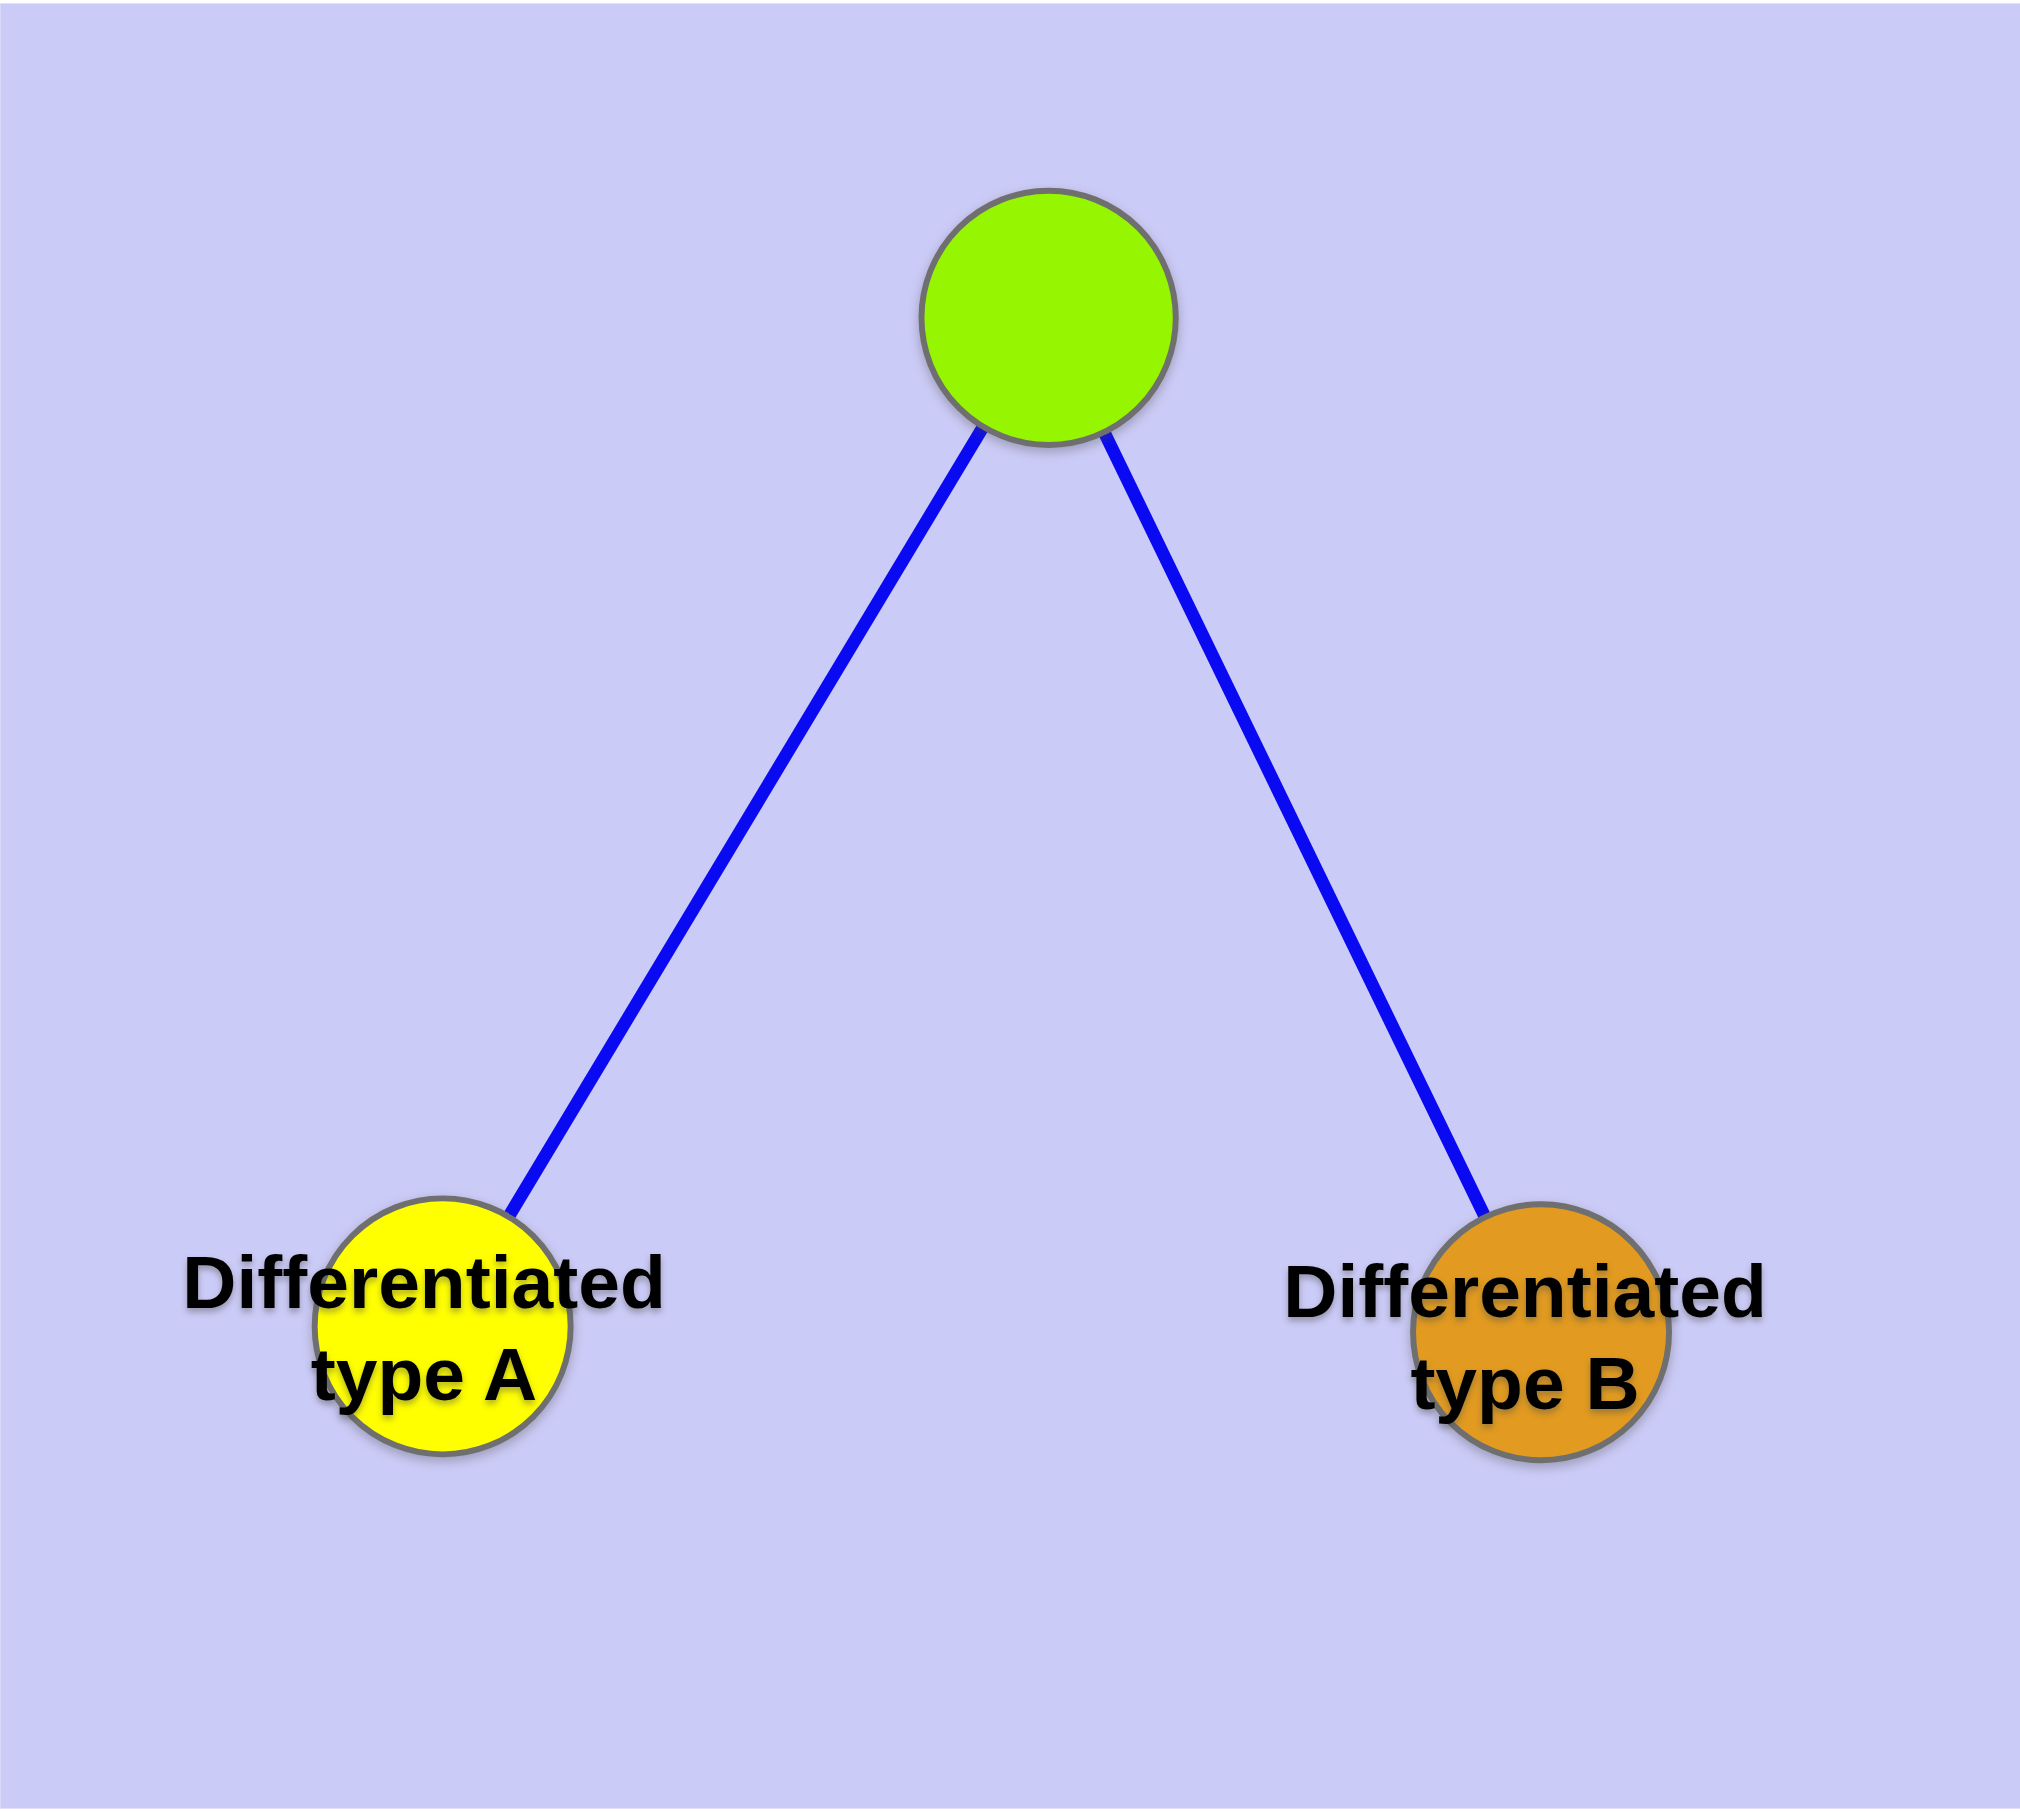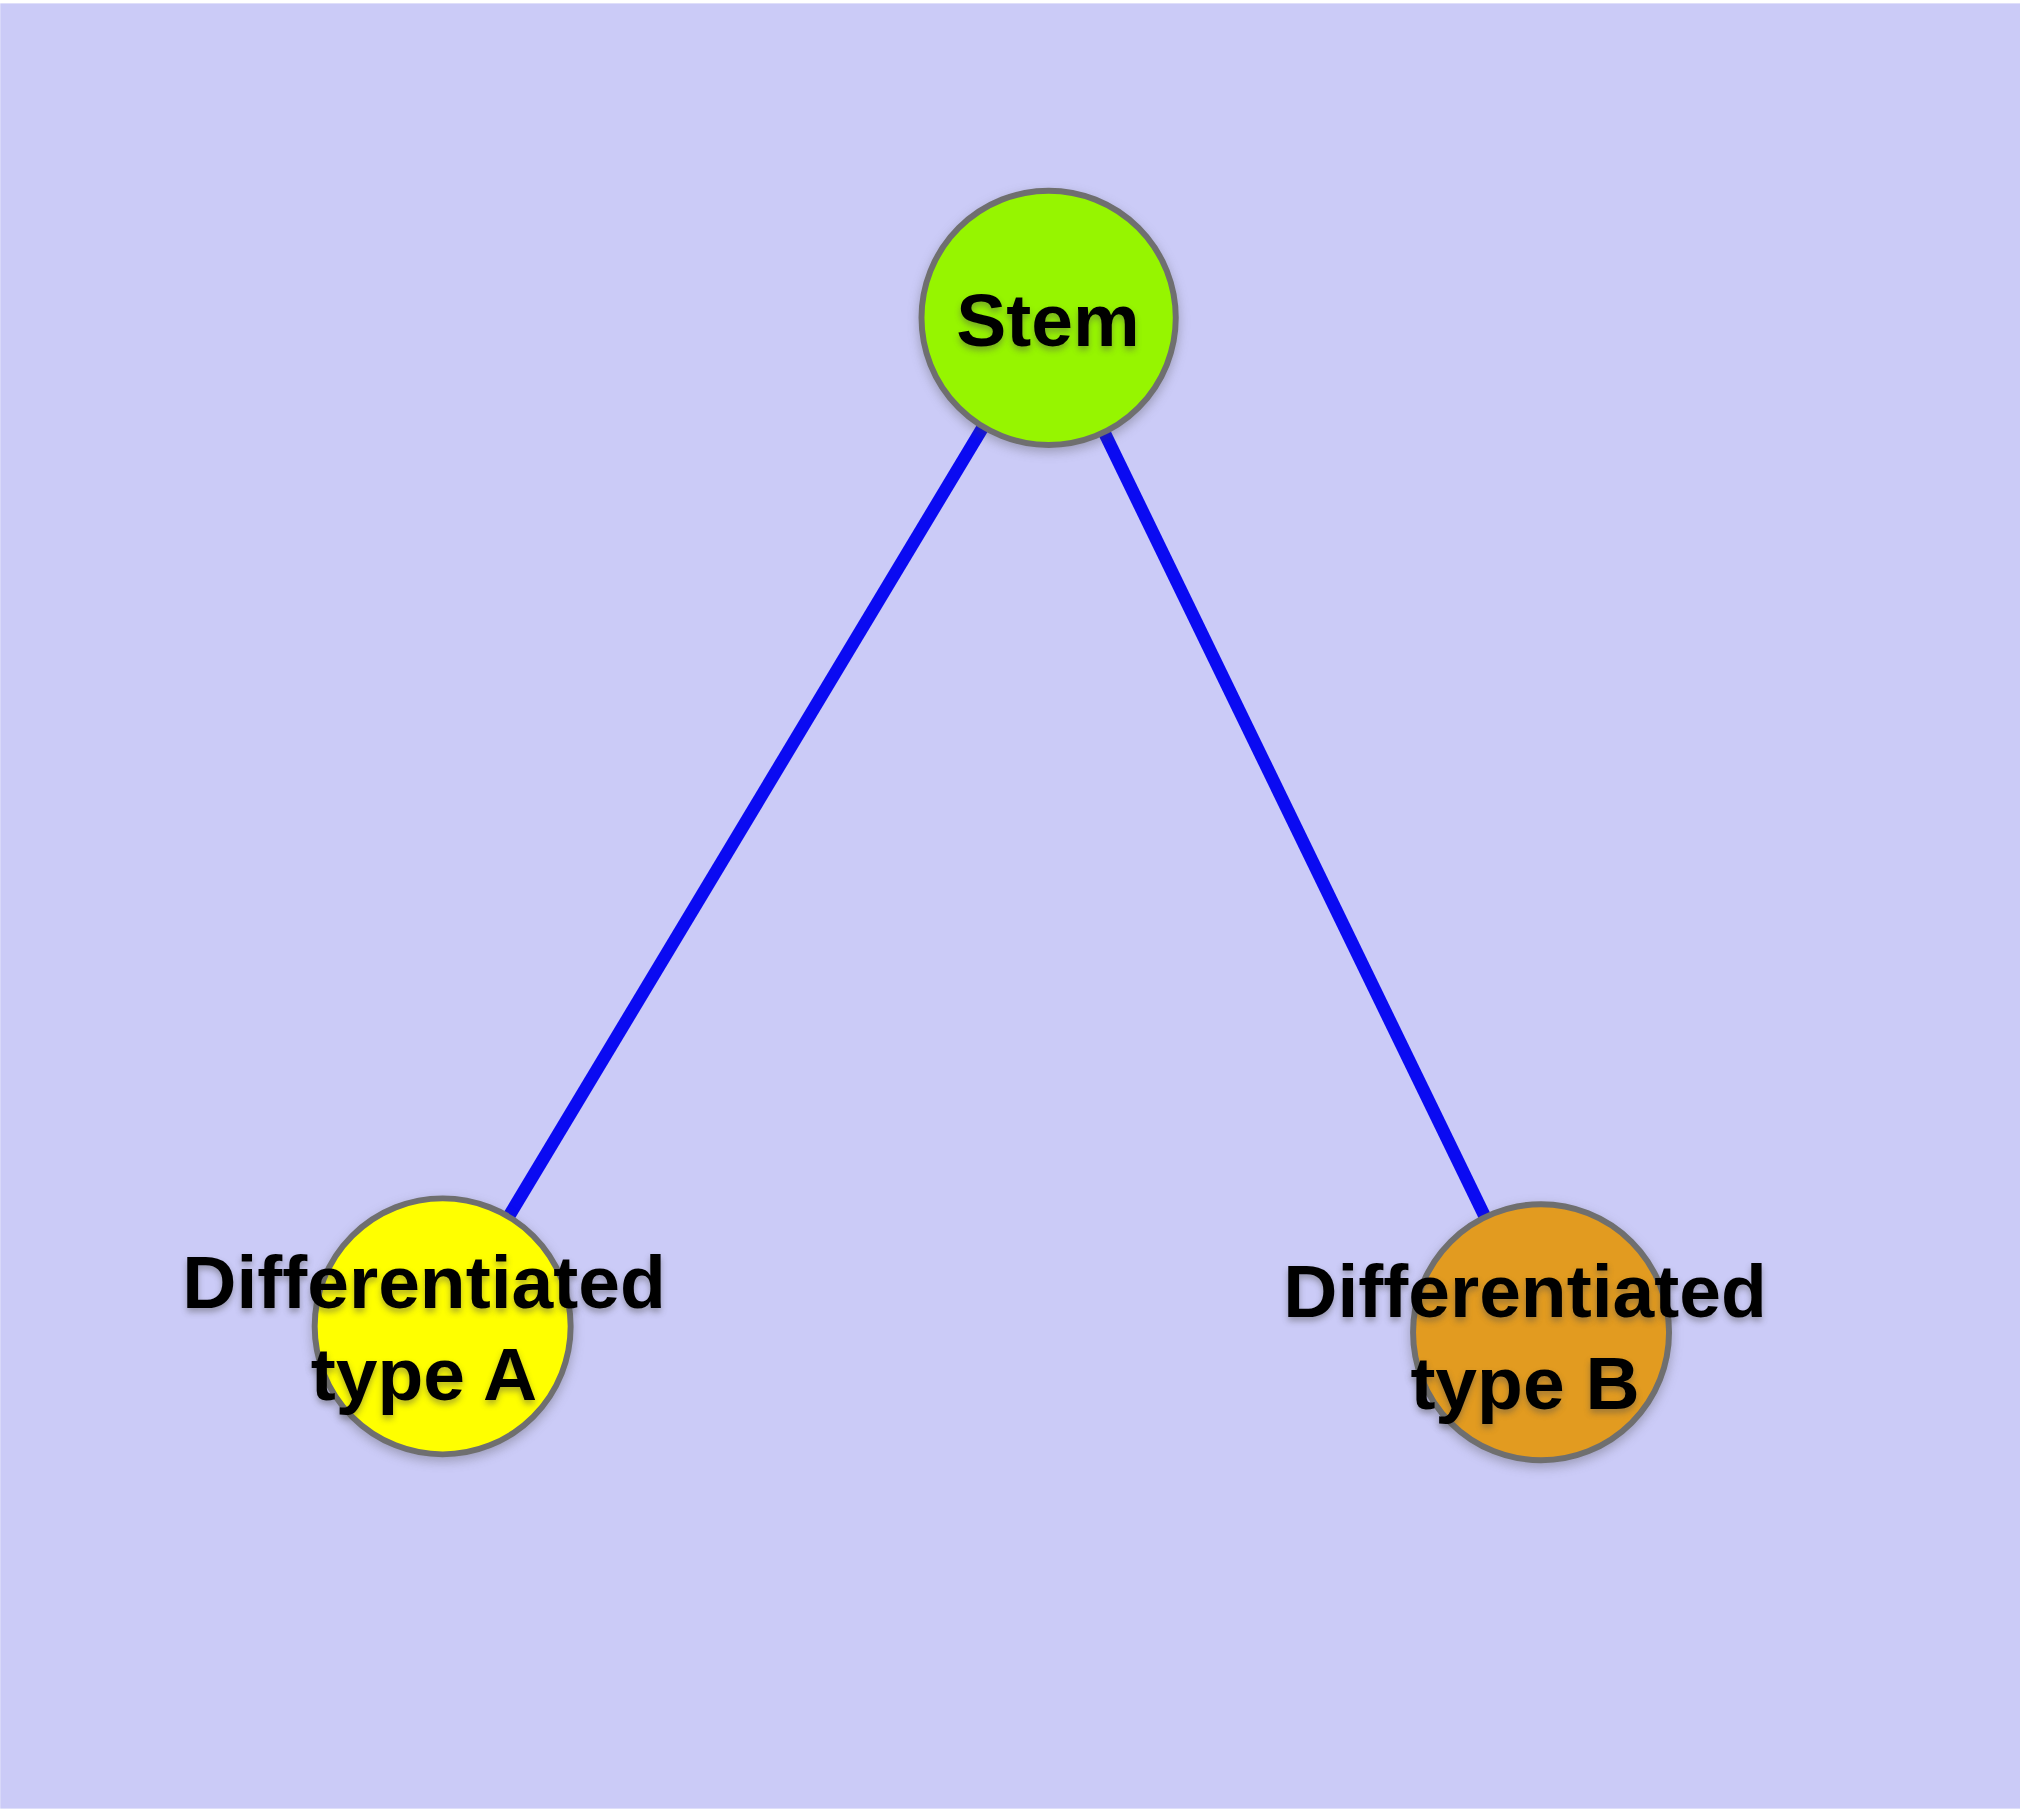--- a/index.html
+++ b/index.html
@@ -47,21 +47,20 @@
     <rect x="0" y="4" width="2384" height="2130" fill="#cbcbf7"></rect>
 
     <line x1="1237" y1="375" x2="522" y2="1565" stroke-linecap="butt" stroke="#0a0af2" stroke-width="15"></line>
     <line x1="1237" y1="375" x2="1818" y2="1572" stroke-linecap="butt" stroke="#0a0af2" stroke-width="15"></line>
 
     <circle class="node-shape" cx="1237" cy="375" r="150" fill="#96f500" stroke="#6f6f6f" stroke-width="7"></circle>
     <circle class="node-shape" cx="522" cy="1565" r="151" fill="#ffff00" stroke="#6f6f6f" stroke-width="7"></circle>
     <circle class="node-shape" cx="1818" cy="1572" r="151" fill="#e29b20" stroke="#6f6f6f" stroke-width="7"></circle>
   </svg>
 
-  <div class="node-label" style="left: 1048px; top: 320px;">Stem</div>
 
   <div class="node-label" style="left: 424px; top: 1328px;">Differentiated
 type A</div>
 
   <div class="node-label" style="left: 1525px; top: 1337px;">Differentiated
 type B</div>
 
 </div>
 
 

